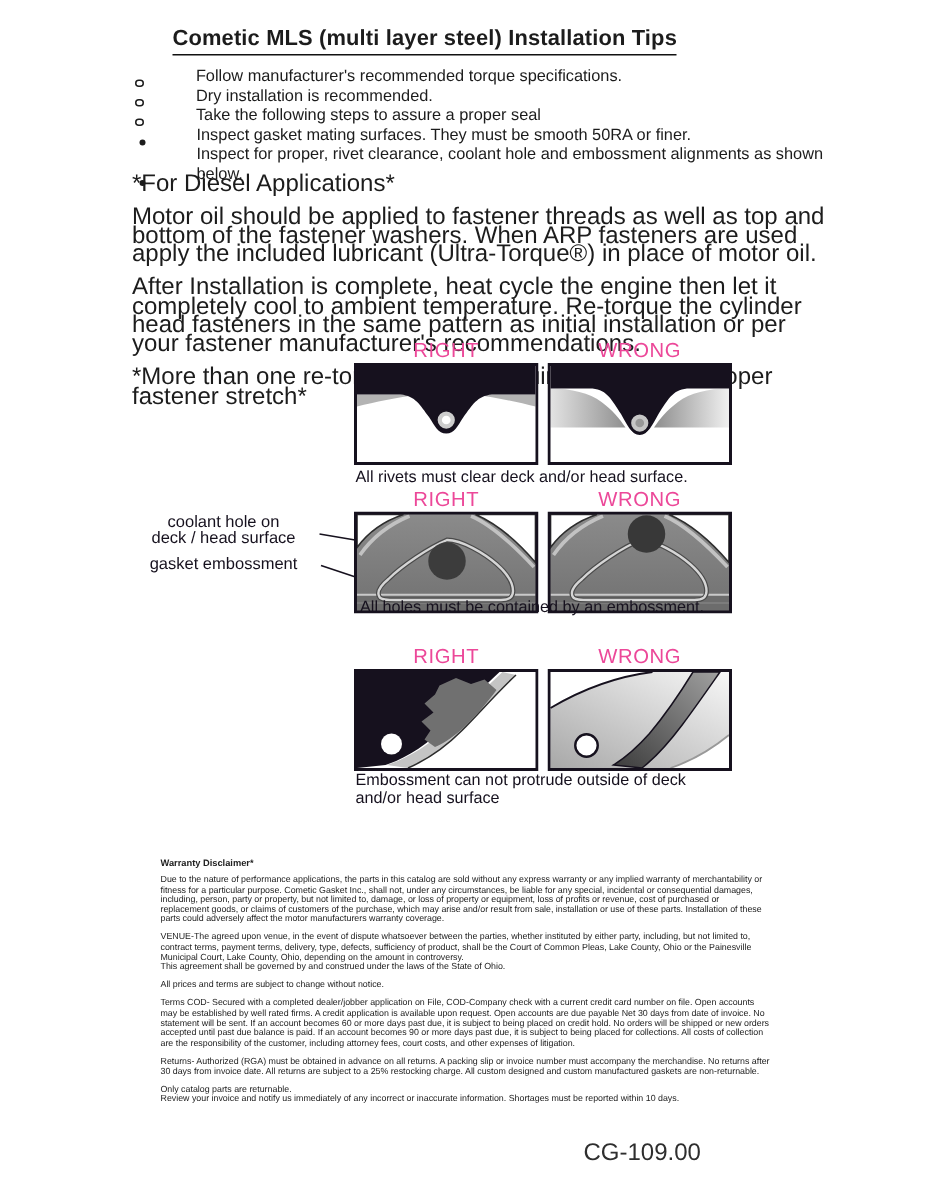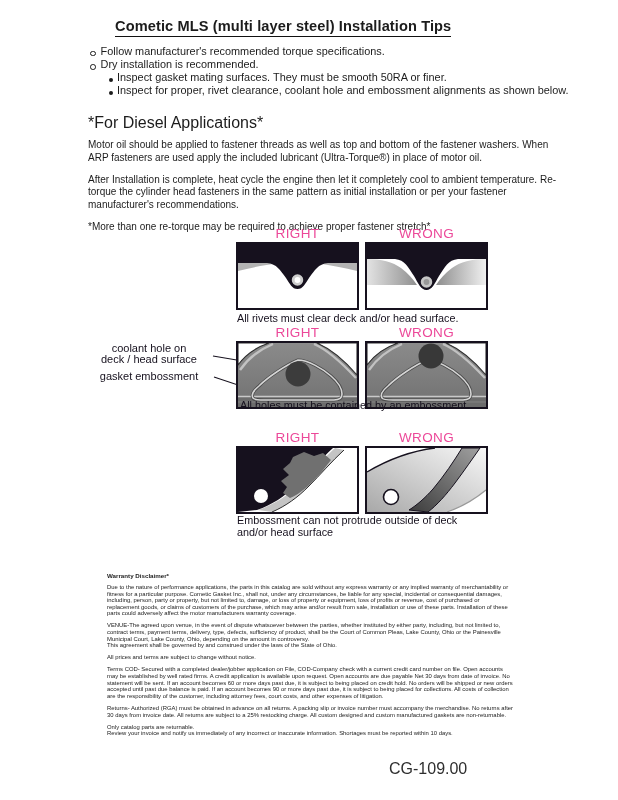--- a/index.html
+++ b/index.html
@@ -3,30 +3,30 @@
 <meta charset="utf-8">
 <style>
   html,body{margin:0;padding:0;background:#fff;}
   .page{position:relative;width:618px;height:796px;background:#ffffff;overflow:hidden;
         font-family:"Liberation Sans", sans-serif;color:#1c1c1c;}
 
   .title{position:absolute;left:115px;top:18px;font-size:14.6px;font-weight:bold;
          letter-spacing:.1px;border-bottom:1.7px solid #111;padding-bottom:2px;display:inline-block;}
 
   .tips{position:absolute;left:90px;top:45px;width:488px;font-size:10.9px;line-height:13.1px;}
-  .tip{display:flex;align-items:center;}
-  .tip.sub{margin-left:19px;}
+  .tip{display:flex;align-items:flex-end;gap:30px;}
+  .tip.sub{margin-left:3px;}
   .dot-open{flex:0 0 auto;width:3.6px;height:3.6px;border:1px solid #1c1c1c;border-radius:50%;
             margin:4.2px 5px 0 0;}
   .dot-fill{flex:0 0 auto;width:4px;height:4px;background:#1c1c1c;border-radius:50%;
             margin:4.2px 4px 0 0;}
 
   .diesel{position:absolute;left:88px;top:114px;width:470px;}
   .diesel h2{font-size:16px;font-weight:normal;margin:0 0 7px 0;}
-  .diesel p{font-size:10px;line-height:12.6px;margin:0 0 9.5px 0;}
+  .diesel p{font-size:16px;line-height:12.6px;margin:0 0 9.5px 0;}
 
   .hdr{position:absolute;width:123px;text-align:center;font-size:13.5px;letter-spacing:.4px;color:#ec4899;}
   .panel{position:absolute;width:123px;height:68px;display:block;}
   .caption{position:absolute;font-size:10.8px;line-height:11.5px;color:#16111e;}
   .pre{white-space:pre-line;}
 
   .ann{position:absolute;left:88px;width:122px;text-align:center;font-size:11px;line-height:10.8px;
        color:#16111e;}
   .leaders{position:absolute;left:210px;top:350px;width:92px;height:46px;}
 
@@ -44,20 +44,24 @@
   <div class="title">Cometic MLS (multi layer steel) Installation Tips</div>
 
   <div class="tips">
     <div class="tip">
       <span class="dot-open"></span>
       <span>Follow manufacturer's recommended torque specifications.</span>
     </div>
     <div class="tip">
       <span class="dot-open"></span>
       <span>Dry installation is recommended.</span>
+    </div>
+    <div class="tip">
+      <span class="dot-open"></span>
+      <span>Take the following steps to assure a proper seal</span>
     </div>
     <div class="tip sub">
       <span class="dot-fill"></span>
       <span>Inspect gasket mating surfaces.  They must be smooth 50RA or finer.</span>
     </div>
     <div class="tip sub">
       <span class="dot-fill"></span>
       <span>Inspect for proper, rivet clearance, coolant hole and embossment alignments as shown below.</span>
     </div>
   </div>

